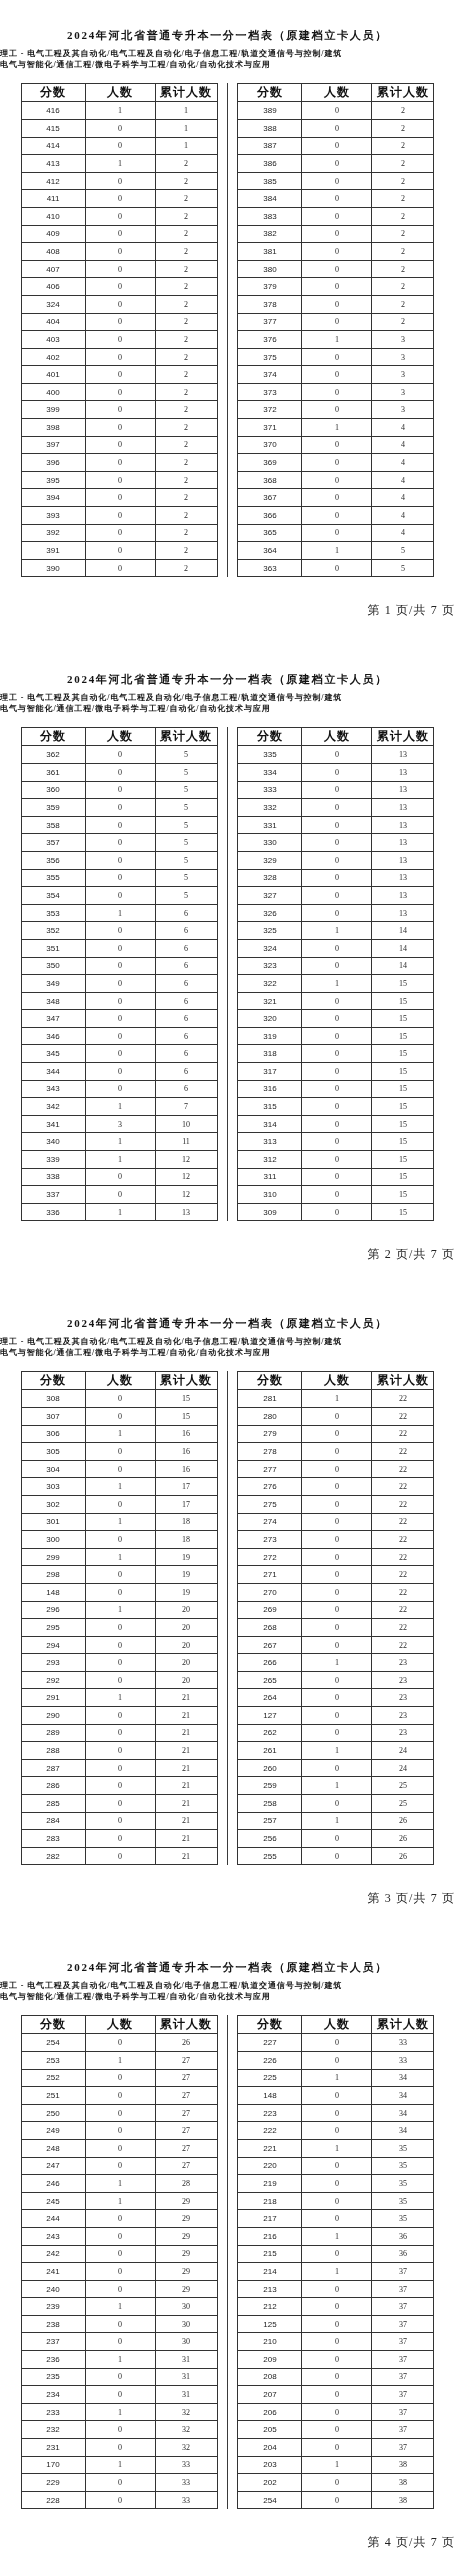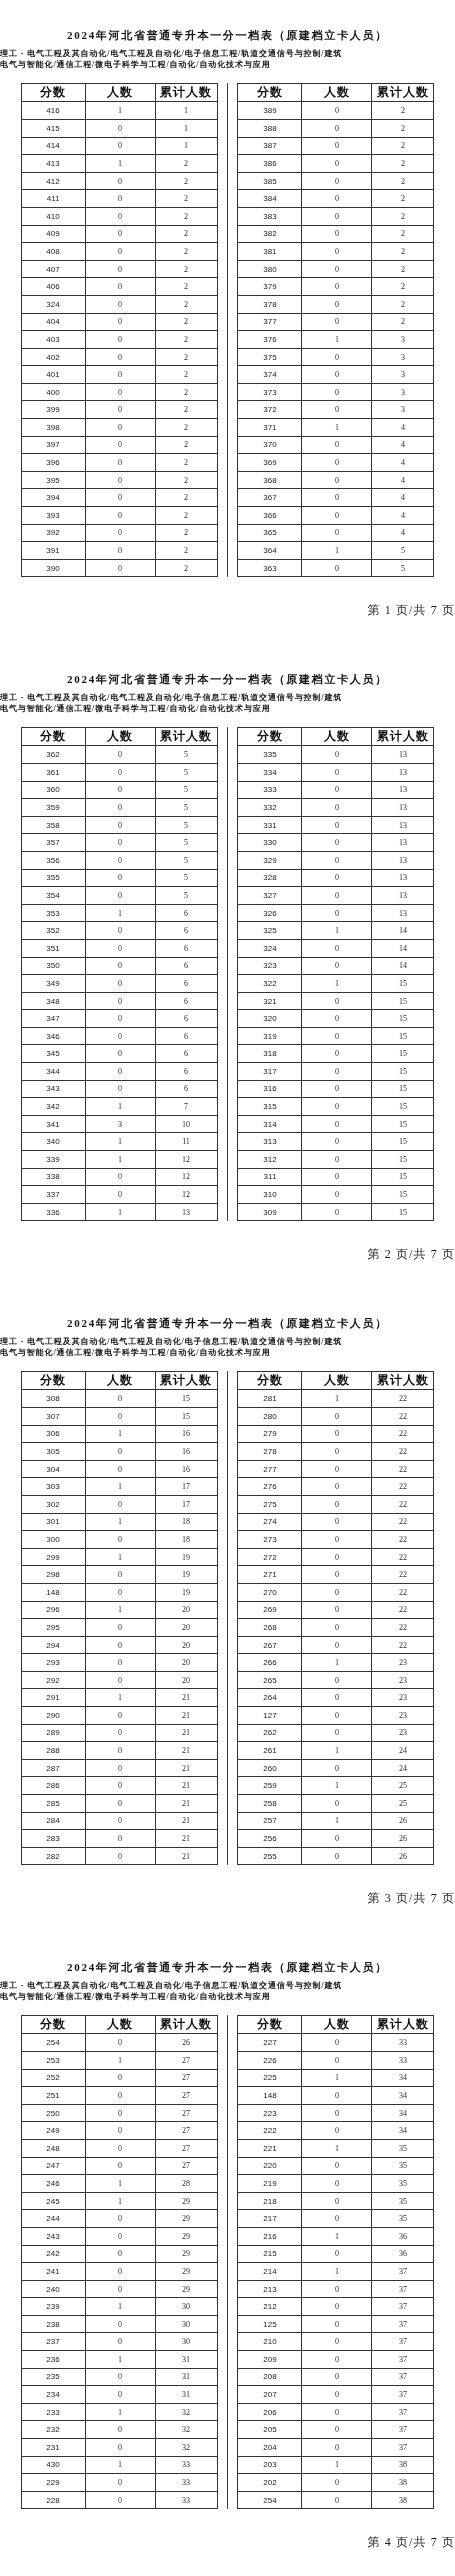--- a/index.html
+++ b/index.html
@@ -1132,21 +1132,21 @@
             <td class="col-score">232</td>
             <td class="col-count">0</td>
             <td class="col-cum">32</td>
           </tr>
           <tr>
             <td class="col-score">231</td>
             <td class="col-count">0</td>
             <td class="col-cum">32</td>
           </tr>
           <tr>
-            <td class="col-score">430</td>
+            <td class="col-score">170</td>
             <td class="col-count">1</td>
             <td class="col-cum">33</td>
           </tr>
           <tr>
             <td class="col-score">229</td>
             <td class="col-count">0</td>
             <td class="col-cum">33</td>
           </tr>
           <tr>
             <td class="col-score">228</td>

